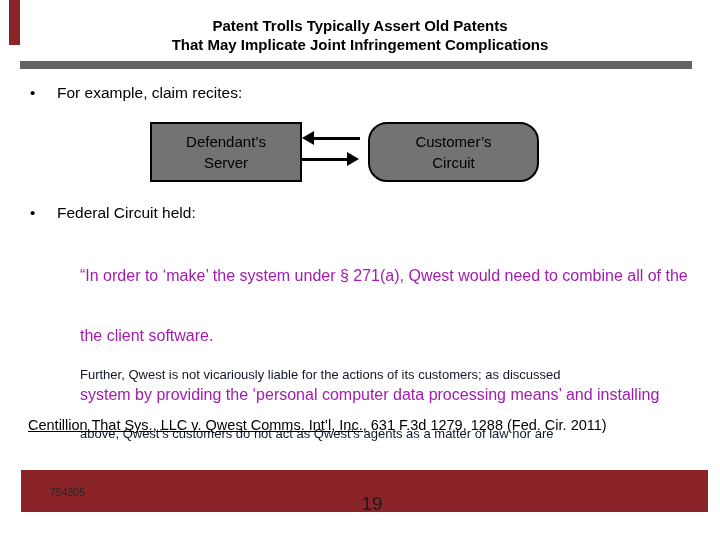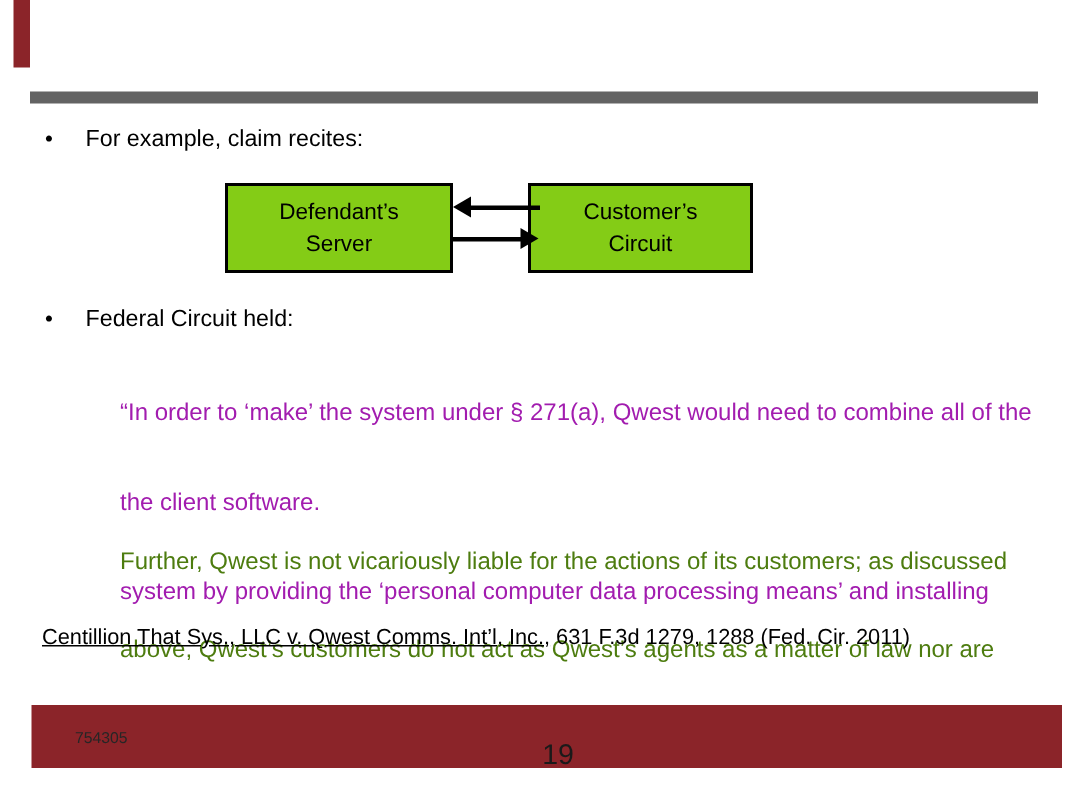--- a/index.html
+++ b/index.html
@@ -53,32 +53,32 @@
     font-size: 15px;
   }
   .bullet1 { top: 83px; }
   .bullet2 { top: 203px; }
 
   .diagram-box {
     position: absolute;
     top: 122px;
     height: 60px;
     border: 2px solid #000000;
-    background: #84cc16;
+    background: #737373;
     display: flex;
     flex-direction: column;
     justify-content: center;
     align-items: center;
     text-align: center;
     font-size: 15px;
     line-height: 21px;
     color: #000000;
   }
   .box-left { left: 150px; width: 152px; }
-  .box-right { left: 352px; width: 150px; }
+  .box-right { left: 368px; width: 171px; border-radius: 19px; }
 
   .arrow-line {
     position: absolute;
     height: 3px;
     background: #000000;
   }
   .arrow-line-top { left: 313px; top: 137px; width: 47px; }
   .arrow-line-bottom { left: 302px; top: 158px; width: 46px; }
   .arrowhead {
     position: absolute;
@@ -99,24 +99,24 @@
     position: absolute;
     left: 80px; top: 227px;
     font-size: 16px;
     line-height: 19.7px;
     white-space: pre;
     color: #a21caf;
   }
   .para2-block {
     position: absolute;
     left: 80px; top: 326px;
-    font-size: 16px;
+    font-size: 13px;
     line-height: 19.5px;
     white-space: pre;
-    color: #4d7c0f;
+    color: #0f172a;
   }
   .citation {
     position: absolute;
     left: 28px; top: 417px;
     font-size: 14.5px;
     white-space: pre;
     color: #000000;
   }
   .citation .case-name { text-decoration: underline; }
 
@@ -142,20 +142,24 @@
     color: #1a1a1a;
   }
 </style>
 </head>
 <body>
 
 <div class="slide">
 
   <div class="accent-topleft"></div>
 
+  <div class="title-block">
+    <div>Patent Trolls Typically Assert Old Patents</div>
+    <div>That May Implicate Joint Infringement Complications</div>
+  </div>
 
   <div class="divider"></div>
 
   <div class="bullet-row bullet1">
     <span class="bullet-glyph">•</span>
     <span>For example, claim recites:</span>
   </div>
 
   <div class="diagram-box box-left">
     <div>Defendant’s</div>

